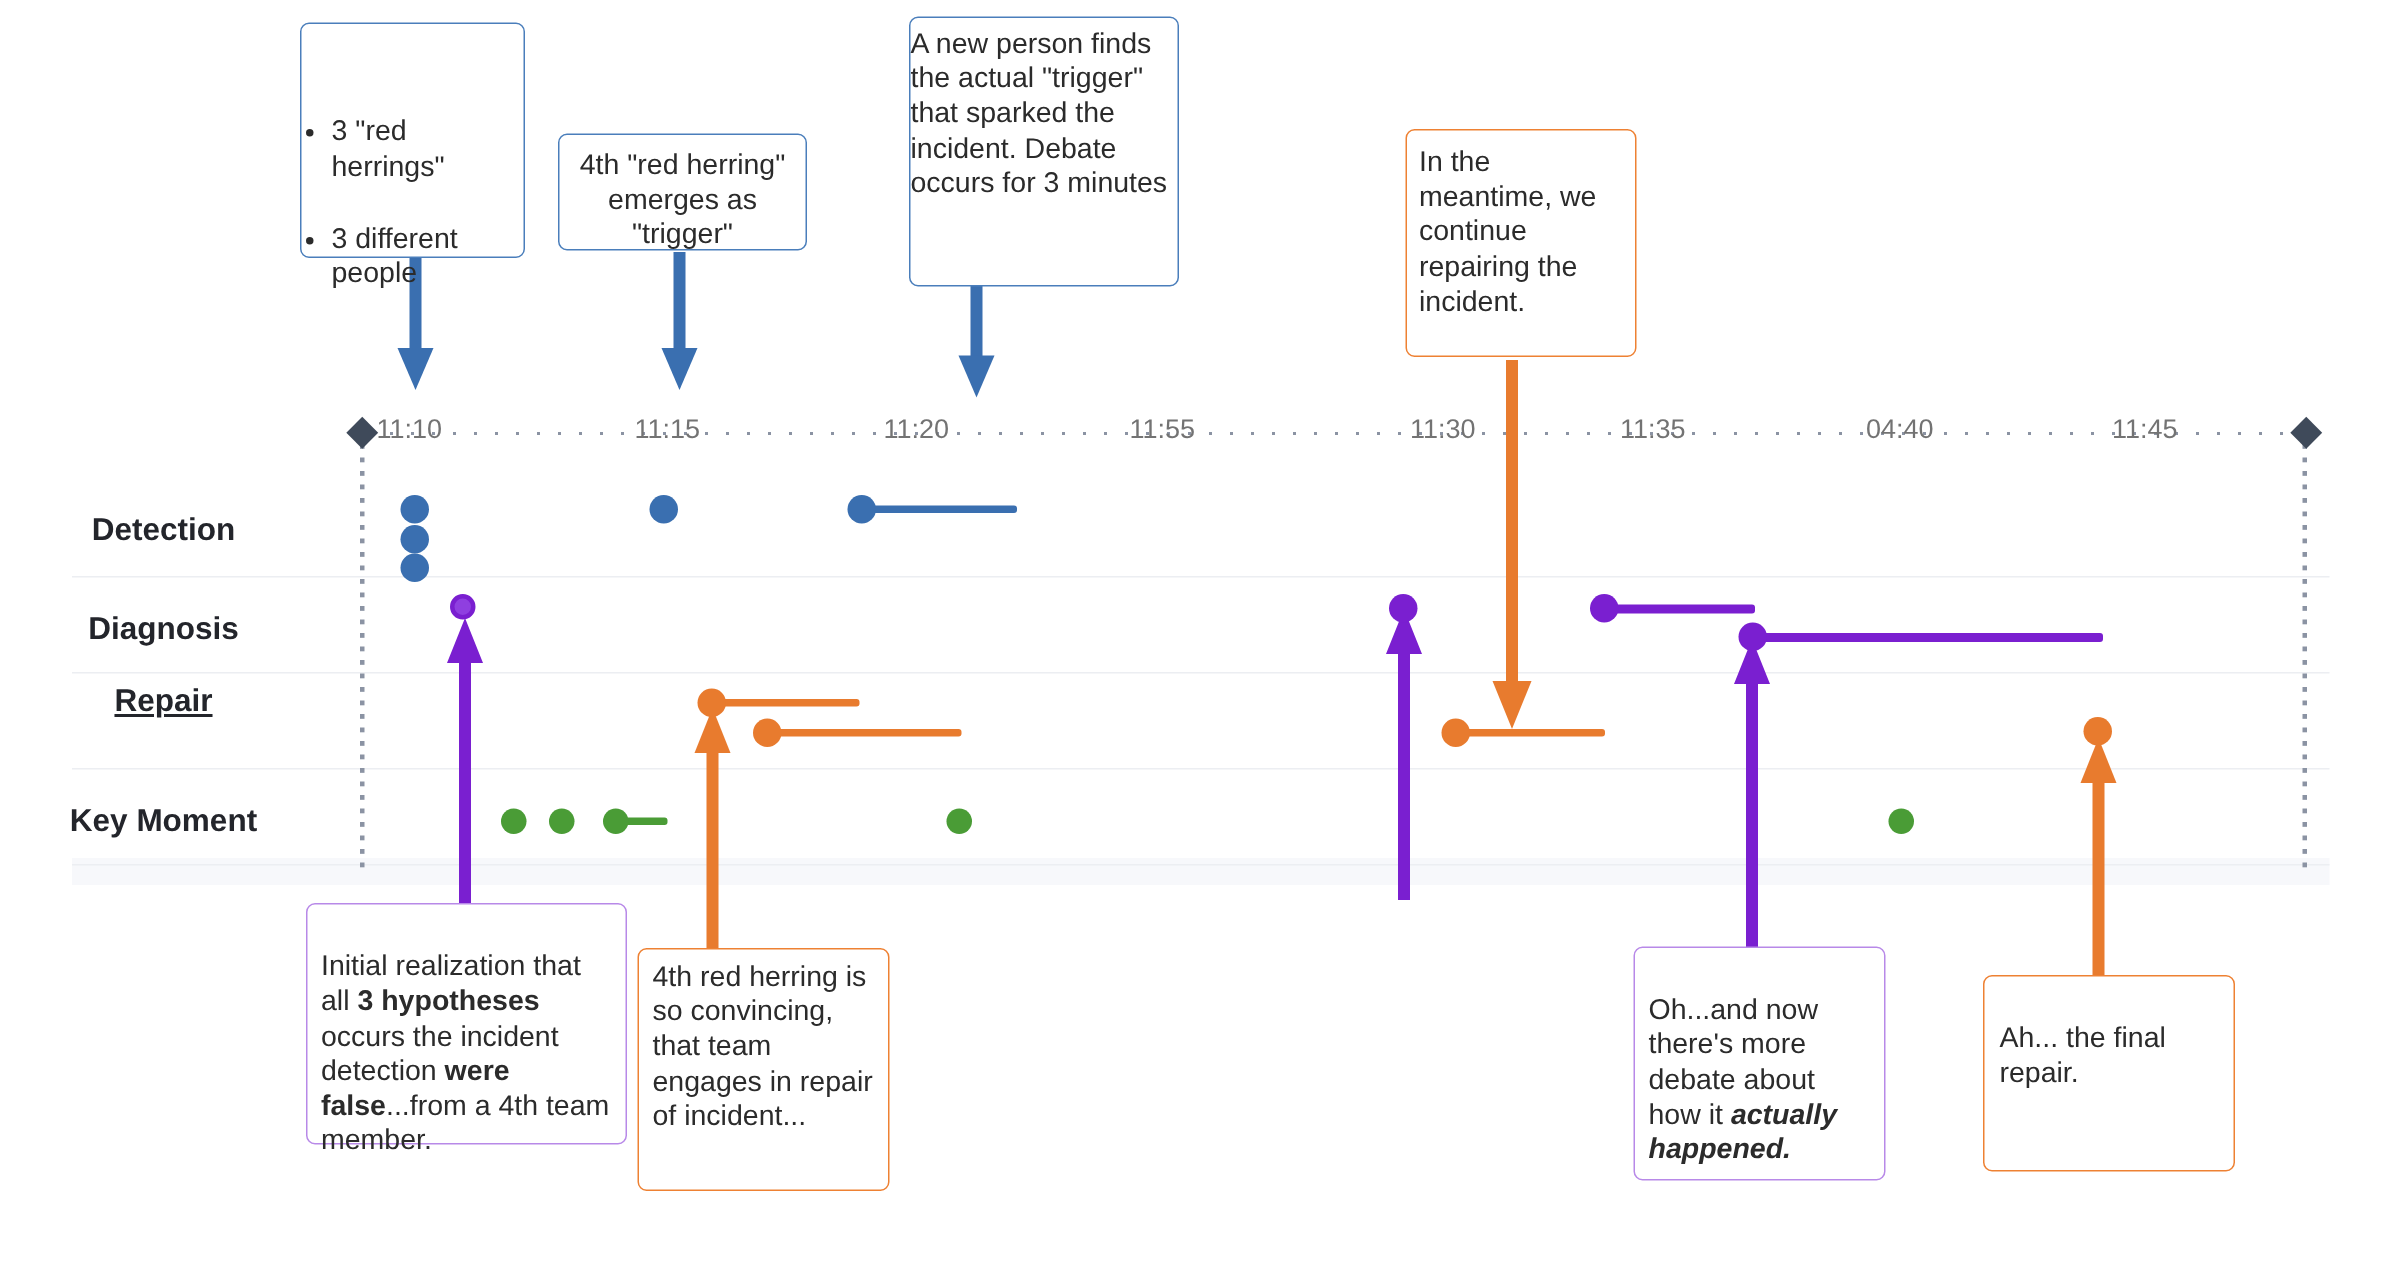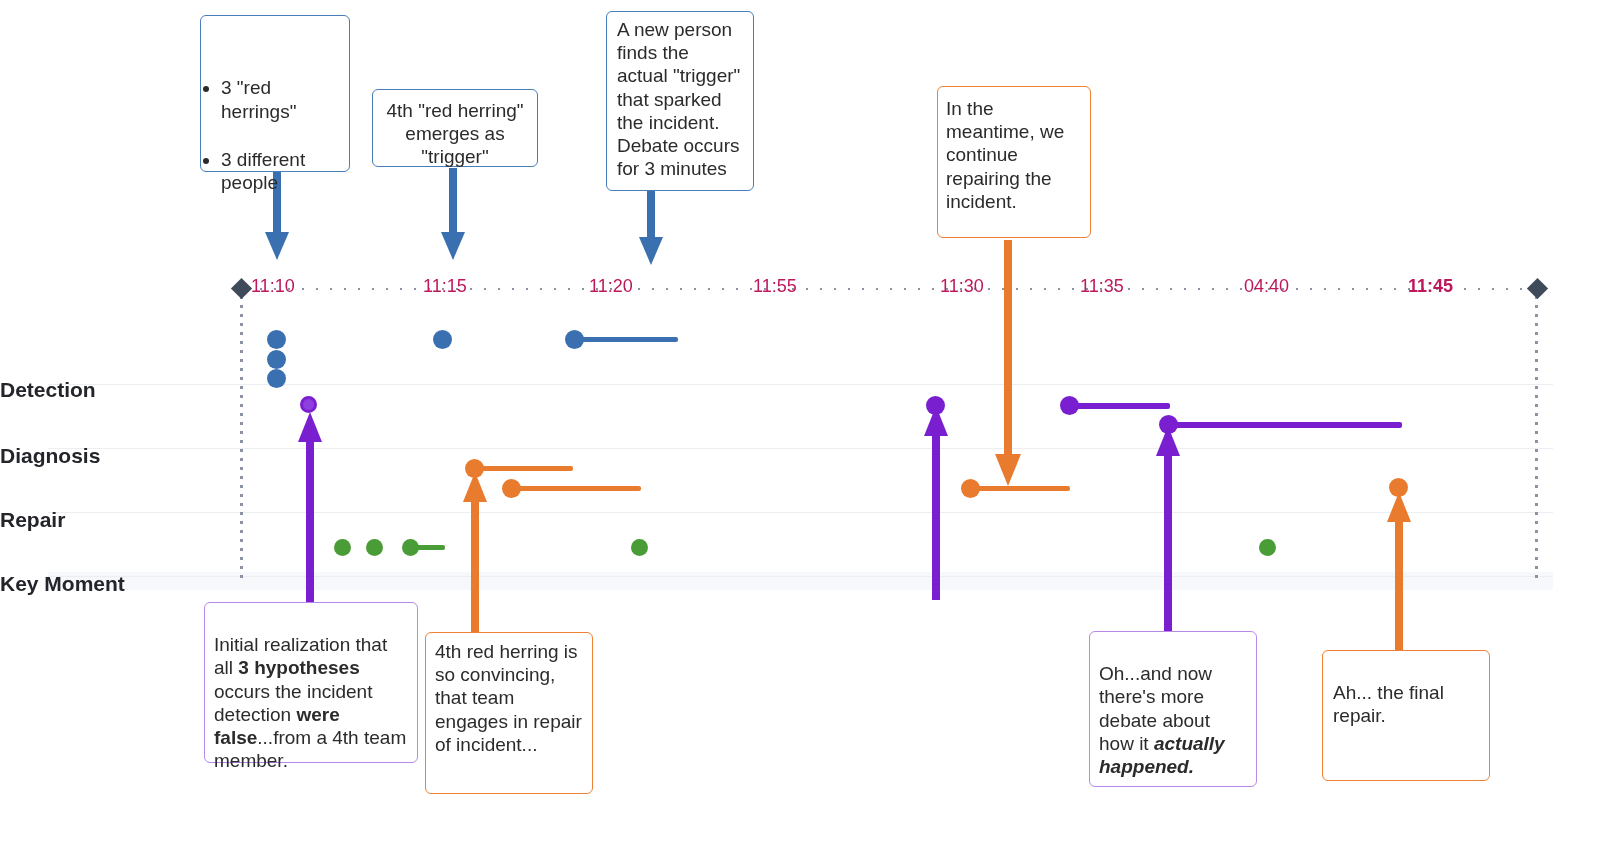--- a/index.html
+++ b/index.html
@@ -58,42 +58,41 @@
     width: 15px; height: 15px;
     background: #3f4a5a;
     transform: rotate(45deg);
     top: -7px;
     z-index: 3;
   }
   .tick-label {
     position: absolute;
     top: -12px;
     font-size: 18px;
-    color: #be185d;
+    color: #737373;
     white-space: nowrap;
   }
 
   
   .lane-sep {
     position: absolute;
     left: 48px;
     width: 1505px;
     height: 1px;
     background: #eceef2;
     z-index: 1;
   }
   .lane-label {
     position: absolute;
     font-size: 21px;
     font-weight: bold;
     color: #23252b;
     white-space: nowrap;
-    text-align: left;
+    text-align: center;
     z-index: 3;
-    margin-top: 36px;
   }
   .edge-dotted {
     position: absolute;
     top: 296px;
     width: 3px;
     height: 288px;
     background-image: linear-gradient(#8b93a3 3px, rgba(0,0,0,0) 3px);
     background-size: 3px 9px;
     background-repeat: repeat-y;
     z-index: 2;
@@ -138,26 +137,26 @@
     <div class="axis-dots"></div>
     <div class="axis-diamond" style="left:-6px;"></div>
     <div class="axis-diamond" style="left:1290px;"></div>
     <div class="tick-label" style="left:11px;">11:10</div>
     <div class="tick-label" style="left:183px;">11:15</div>
     <div class="tick-label" style="left:349px;">11:20</div>
     <div class="tick-label" style="left:513px;">11:55</div>
     <div class="tick-label" style="left:676px;margin-left:24px;">11:30</div>
     <div class="tick-label" style="left:840px;">11:35</div>
     <div class="tick-label" style="left:1004px;">04:40</div>
-    <div class="tick-label" style="left:1168px;font-weight:bold;">11:45</div>
+    <div class="tick-label" style="left:1168px;">11:45</div>
   </div>
 
   <div class="lane-label" style="left:0px; top:342px; width:218px;">Detection</div>
   <div class="lane-label" style="left:0px; top:408px; width:218px;">Diagnosis</div>
-  <div class="lane-label" style="left:0px; top:472px; width:218px;">Repair</div>
+  <div class="lane-label" style="left:0px; top:456px; width:218px;text-decoration:underline;">Repair</div>
   <div class="lane-label" style="left:0px; top:536px; width:218px;">Key Moment</div>
 
   <div class="dot" style="left:267px; top:330px; width:19px; height:19px; background:#3a6fb0;"></div>
   <div class="dot" style="left:267px; top:350px; width:19px; height:19px; background:#3a6fb0;"></div>
   <div class="dot" style="left:267px; top:369px; width:19px; height:19px; background:#3a6fb0;"></div>
   <div class="dot" style="left:433px; top:330px; width:19px; height:19px; background:#3a6fb0;"></div>
   <div class="dot" style="left:565px; top:330px; width:19px; height:19px; background:#3a6fb0;"></div>
   <div class="bar" style="left:574px; top:337px; width:104px; background:#3a6fb0;"></div>
 
   <div class="dot" style="left:300px; top:396px; width:17px; height:17px; background:#8f3fe0; border:3px solid #7a1fd0;"></div>
@@ -229,21 +228,21 @@
 
   <div class="callout blue" style="left:200px; top:15px; width:150px; height:157px; padding:14px 8px 8px 4px;">
     <ul>
       <li>3 "red herrings"</li>
       <li>3 different people</li>
     </ul>
   </div>
 
   <div class="callout blue center" style="left:372px; top:89px; width:166px; height:78px; padding:9px 6px;">4th "red herring" emerges as "trigger"</div>
 
-  <div class="callout blue" style="left:606px; top:11px; width:148px; height:180px; padding:6px 10px;">A new person finds the actual "trigger" that sparked the incident. Debate occurs for 3 minutes</div>
+  <div class="callout blue" style="left:606px; top:11px; width:180px; height:180px; padding:6px 0;">A new person finds the actual "trigger" that sparked the incident. Debate occurs for 3 minutes</div>
 
   <div class="callout orange" style="left:937px; top:86px; width:154px; height:152px; padding:10px 8px;">In the meantime, we continue repairing the incident.</div>
 
   <div class="callout purple" style="left:204px; top:602px; width:214px; height:161px; padding:7px 9px;">
     <span>Initial realization that all </span><b>3 hypotheses</b><span> occurs the incident detection </span><b>were false</b><span>...from a 4th team member.</span>
   </div>
 
   <div class="callout orange" style="left:425px; top:632px; width:168px; height:162px; padding:7px 9px;">4th red herring is so convincing, that team engages in repair of incident...</div>
 
 

